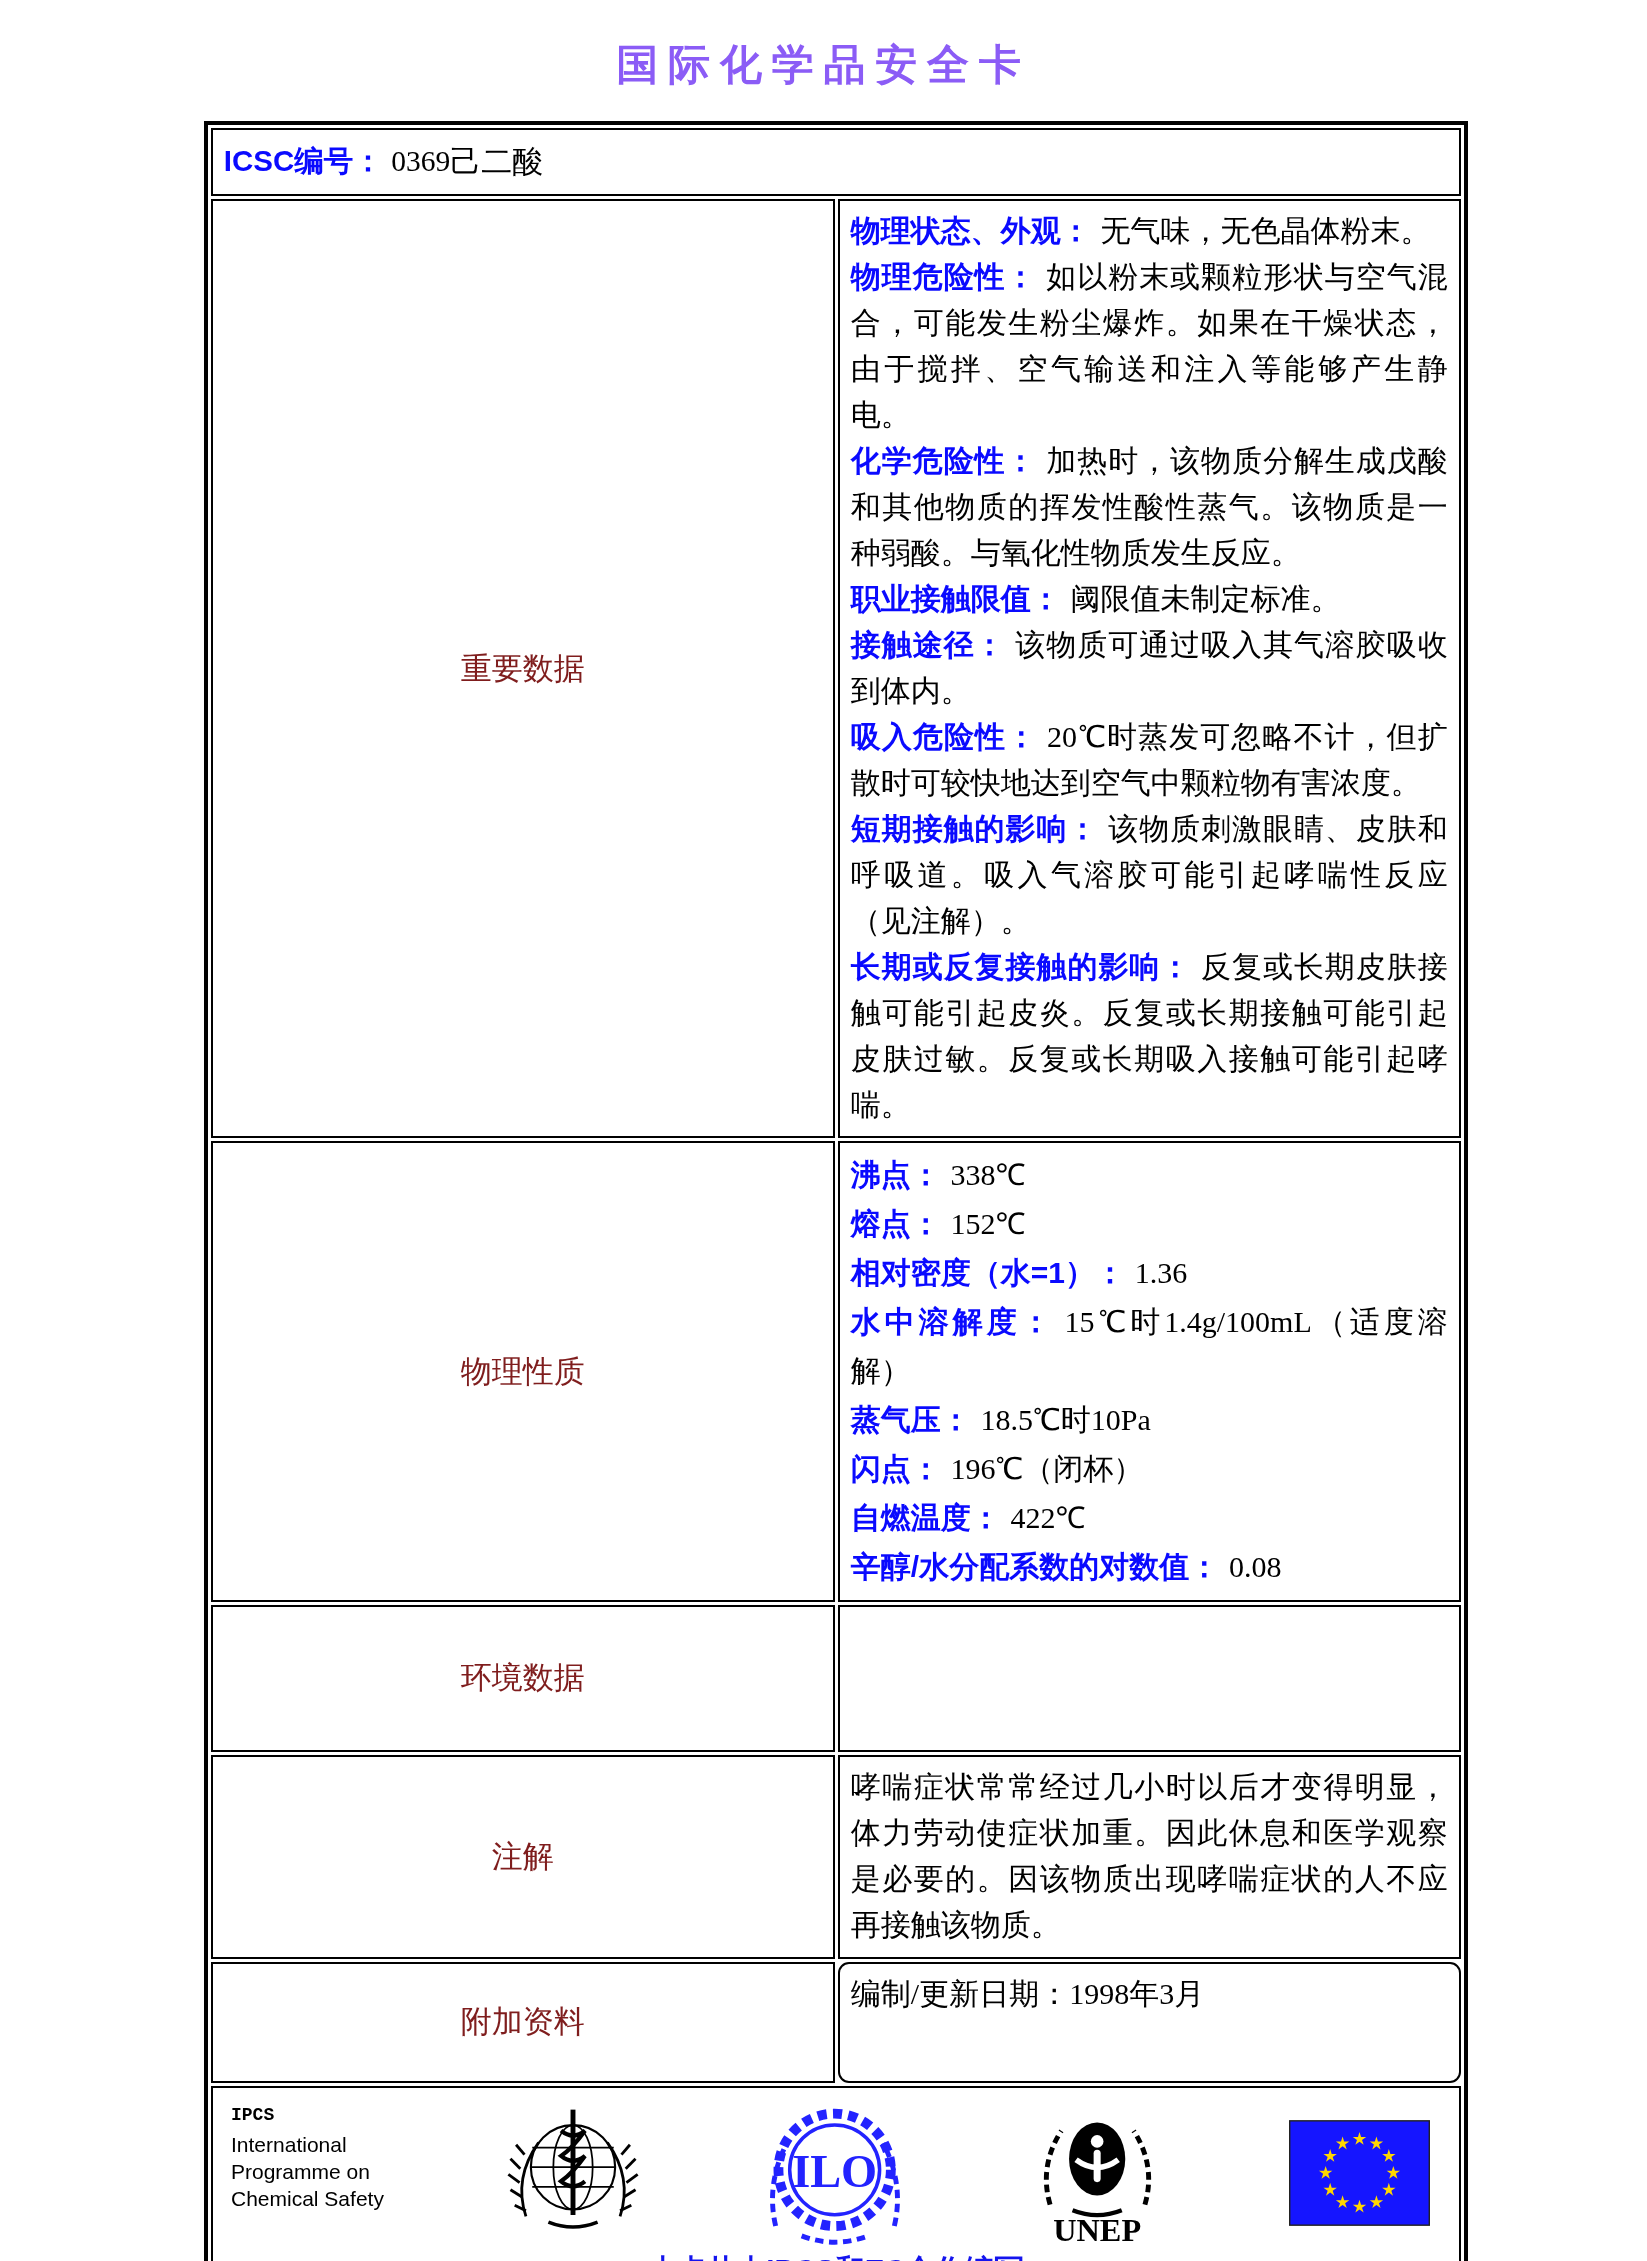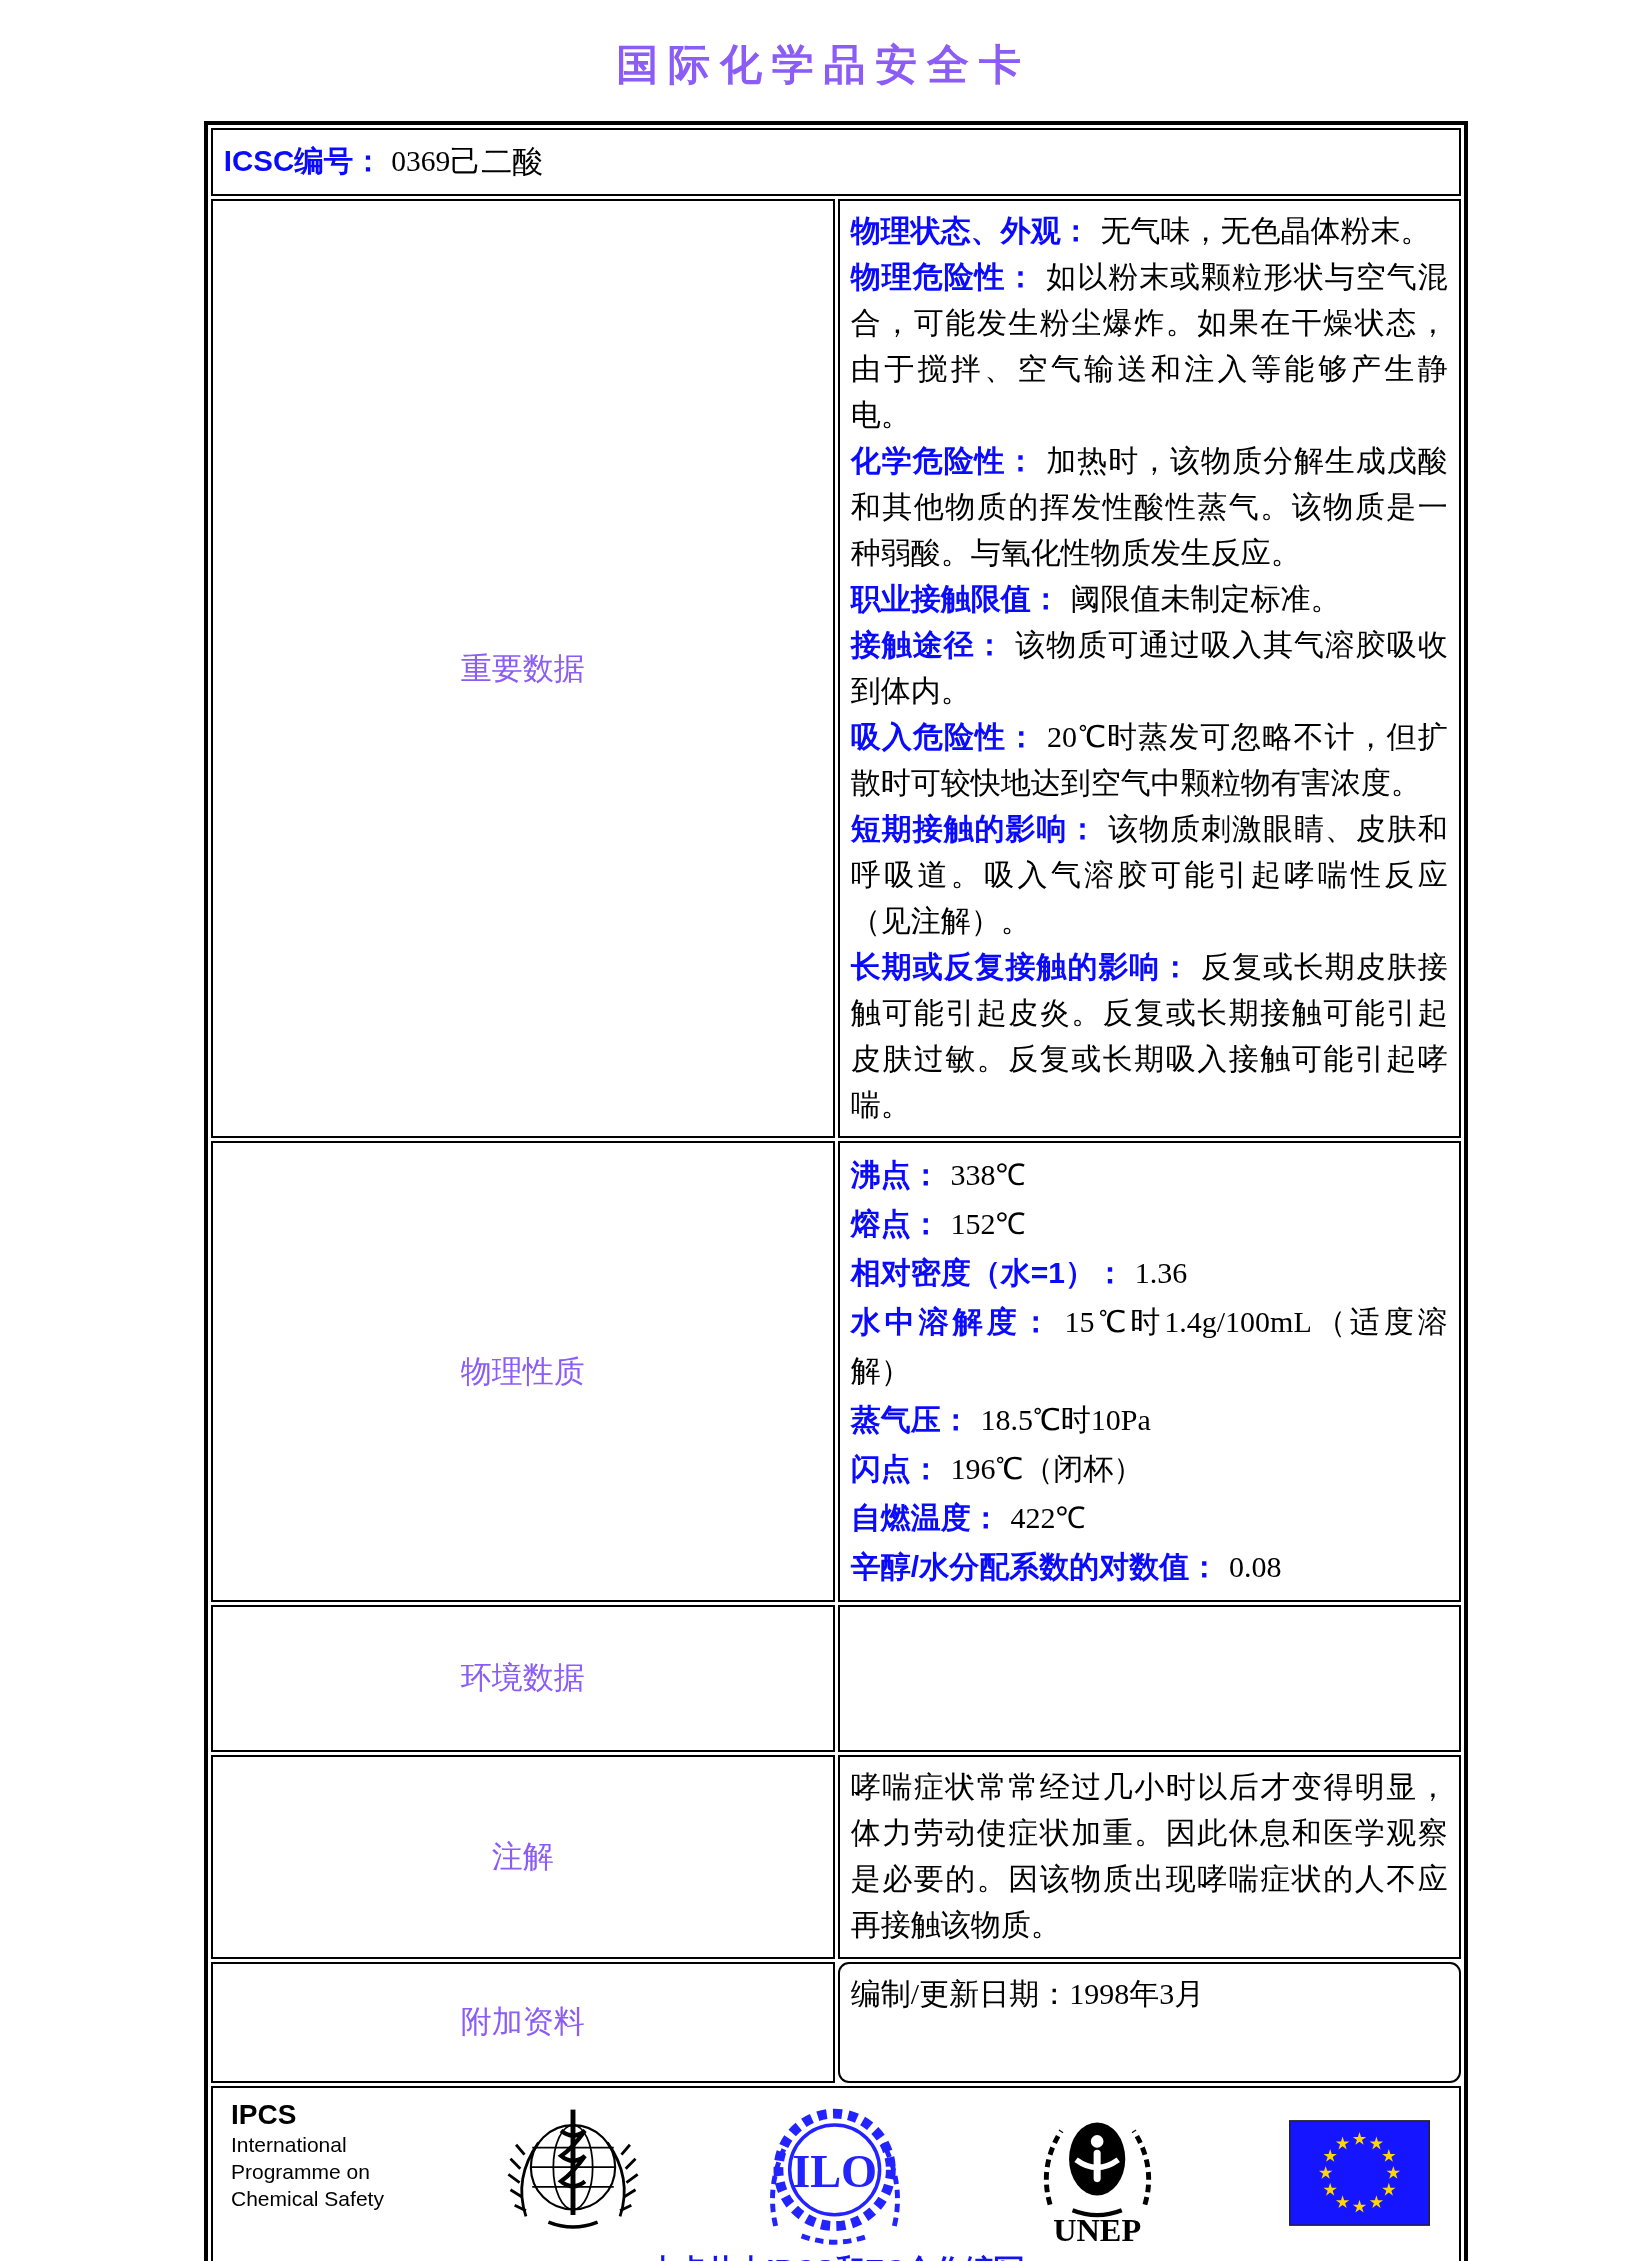--- a/index.html
+++ b/index.html
@@ -9,21 +9,21 @@
   .page-title { position:absolute; top:37px; left:0; width:1647px;
     text-align:center; color:#8b5cf6; font-weight:bold; font-size:42px;
     letter-spacing:9.8px; font-family:"Liberation Serif", serif; }
 
   table.card { position:absolute; left:204px; top:121px; width:1264px;
     border:4.9px solid #000; border-spacing:3.5px; background:#fff;
     table-layout:fixed; }
   td.cell { border:2.1px solid #000; background:#fff; }
 
   td.label-cell { width:162px; text-align:center; vertical-align:middle;
-    font-family:"Liberation Sans", sans-serif; color:#8b5cf6; font-size:31px; }
+    font-family:"Liberation Sans", sans-serif; color:#7f1d1d; font-size:31px; }
 
   td.content-cell { vertical-align:top; font-size:30px; line-height:46px;
     text-align:justify; padding:7px 11.3px 8.4px 11.3px;
     font-family:"Liberation Serif", serif; }
 
   .flabel { color:#0a0aff; font-family:"Liberation Sans", sans-serif;
     font-weight:bold; margin-right:9.8px;margin-top:12px; }
   .ftext { color:#000; }
 
   tr.r1 td { height:62px; }
@@ -38,21 +38,21 @@
   .header-flex { display:flex; justify-content:flex-start; align-items:center;
     padding:0 9.8px; font-size:31px; }
   .header-flex .blabel { color:#0a0aff; font-family:"Liberation Sans", sans-serif;
     font-weight:bold; margin-right:8.4px; font-size:29.5px; }
   .header-flex .hval { font-size:29.5px; }
   .header-flex .hname { font-size:31px; }
 
   .logos { display:flex; align-items:center; justify-content:space-between;
     padding:9.8px 28px 0 17px; }
   .ipcs-block { align-self:flex-start; font-family:"Liberation Sans", sans-serif; }
-  .ipcs-acronym { font-weight:bold; font-size:28px; line-height:32px; }
+  .ipcs-acronym { font-weight:bold; font-size:18px; line-height:32px;font-family:Liberation Mono, monospace; }
   .ipcs-line { font-size:21px; line-height:27px; }
   .credit-line { text-align:center; margin-top:4.2px; color:#1414ee;
     font-size:29.5px; }
   .credit-bold { font-weight:bold; font-family:"Liberation Sans", sans-serif;
     color:#1414ee; }
 
   svg text { user-select:none; }
 </style>
 </head>
 <body>

